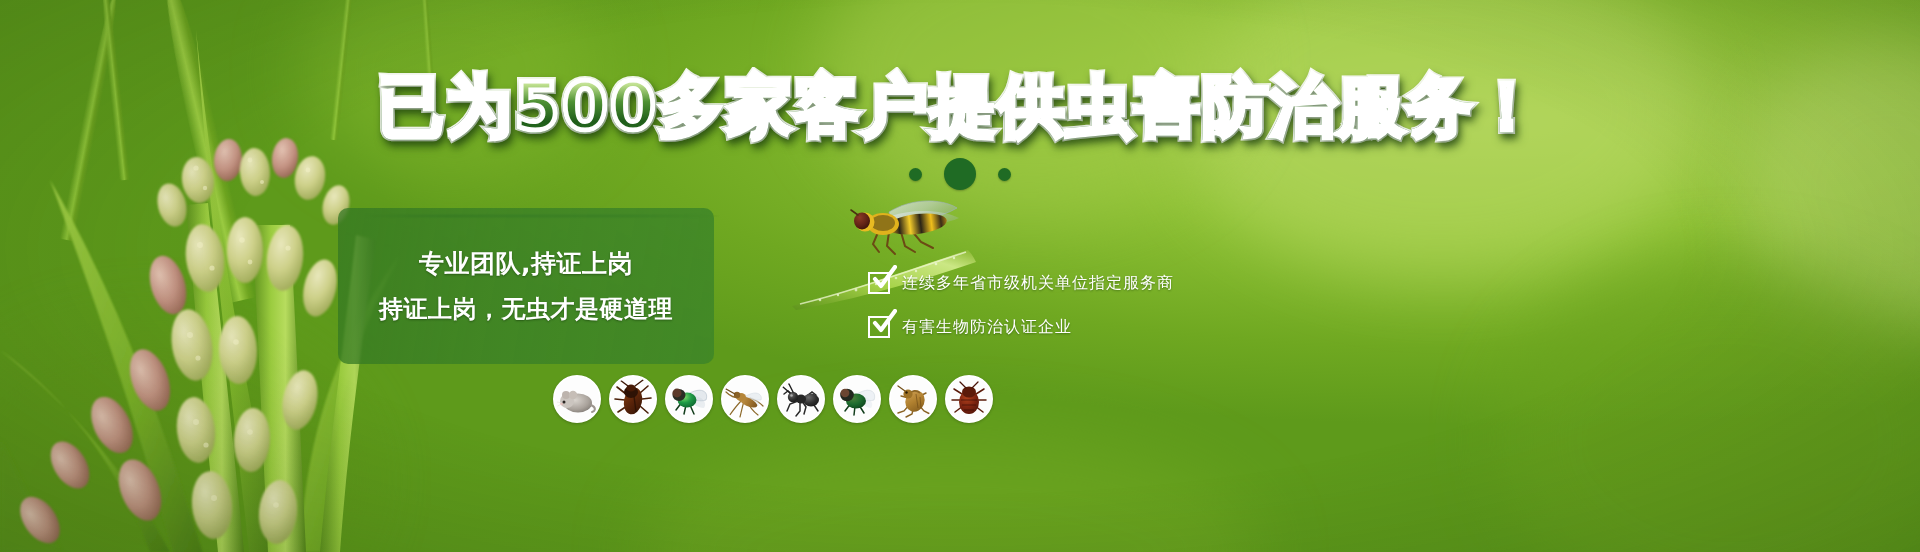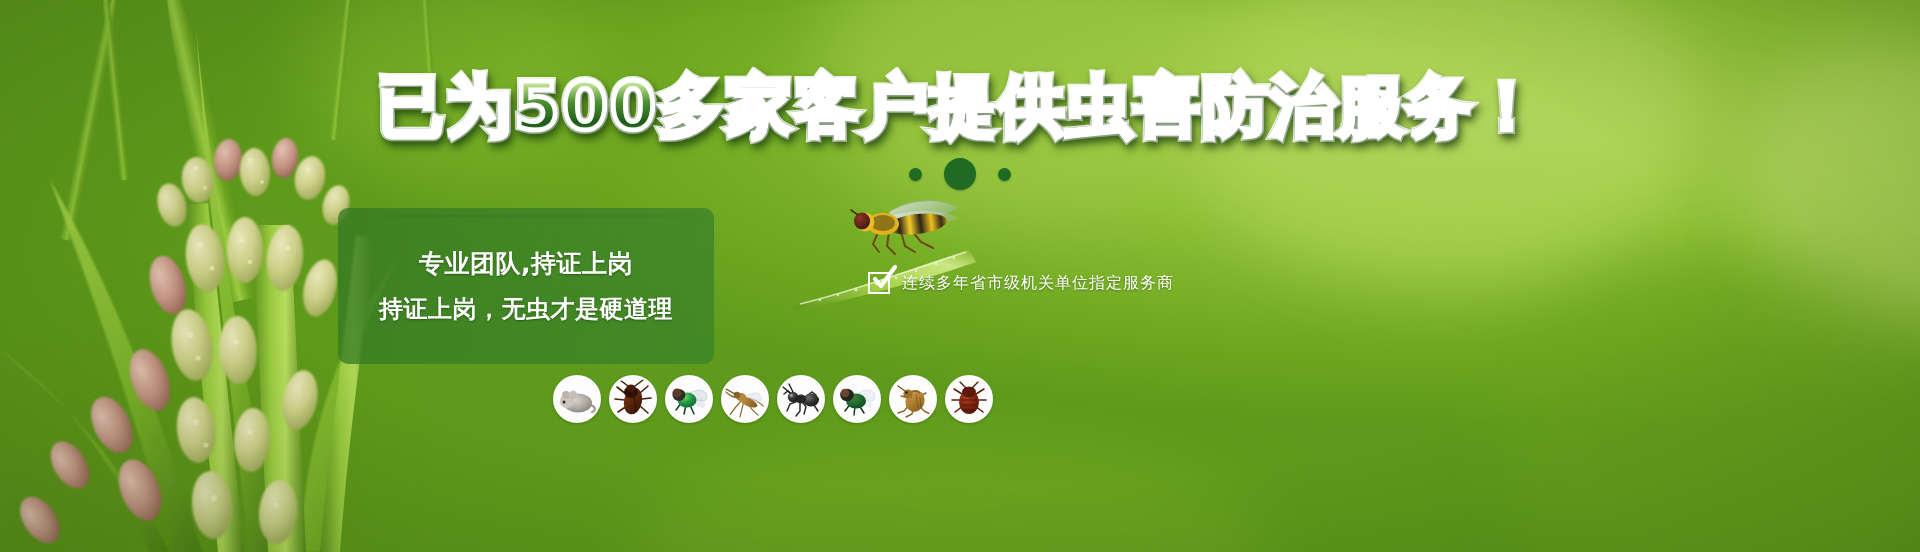--- a/index.html
+++ b/index.html
@@ -387,20 +387,28 @@
 
   <div class="checklist">
     <div class="check-row">
       <span class="check-box">
         <svg class="check-mark" viewBox="0 0 26 26">
           <path d="M4 14 L 10 21 L 24 2" stroke="#ffffff" stroke-width="4.2" fill="none" stroke-linecap="round" stroke-linejoin="round"></path>
         </svg>
       </span>
       <span class="check-text">连续多年省市级机关单位指定服务商</span>
     </div>
+    <div class="check-row">
+      <span class="check-box">
+        <svg class="check-mark" viewBox="0 0 26 26">
+          <path d="M4 14 L 10 21 L 24 2" stroke="#ffffff" stroke-width="4.2" fill="none" stroke-linecap="round" stroke-linejoin="round"></path>
+        </svg>
+      </span>
+      <span class="check-text">有害生物防治认证企业</span>
+    </div>
   </div>
 
   <div class="pests">
 
     <div class="pest">
       <svg viewBox="0 0 42 42">
         <defs>
             <radialGradient id="mG" cx=".4" cy=".35" r=".8">
           <stop offset="0" stop-color="#d9d4ce"></stop>
               <stop offset=".6" stop-color="#a9a29b"></stop>

